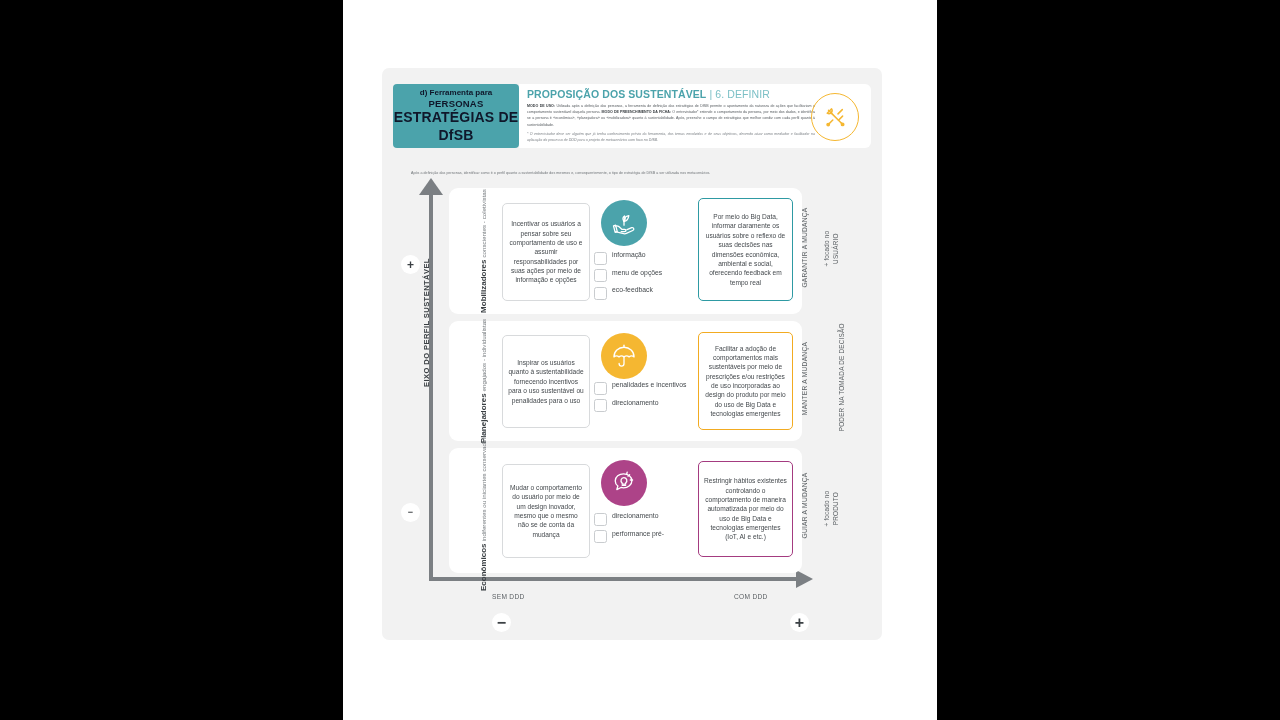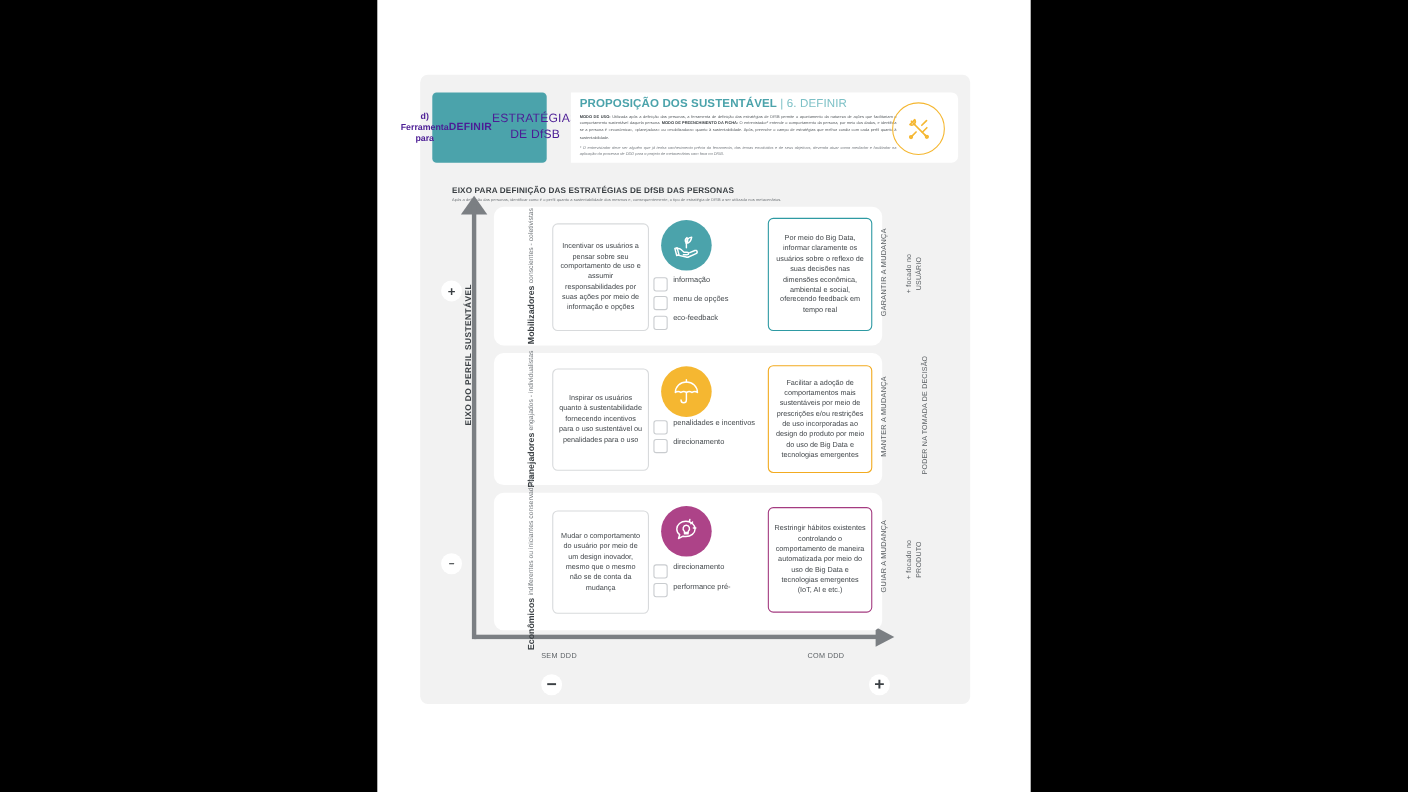--- a/index.html
+++ b/index.html
@@ -14,28 +14,28 @@
     background:#ffffff;
   }
   #sheet{
     position:absolute;left:39px;top:68px;width:500px;height:572px;
     background:#f2f2f2;border-radius:7px;
   }
 
   
   .hdr{position:absolute;left:0px;top:0px;width:500px;height:80px;}
   .hdr-tag{
-    position:absolute;left:11px;top:16px;width:104px;height:64px;
+    position:absolute;left:11px;top:16px;width:126px;height:64px;
     background:#4ba3ab;border-radius:4px 4px 4px 4px;
-    display:flex;flex-direction:row;align-items:center;justify-content:center;
-    color:#4c1d95;text-align:center;line-height:1.25;
+    display:flex;flex-direction:column;align-items:center;justify-content:center;
+    color:#0f172a;text-align:center;line-height:1.25;
   }
   .hdr-tag .l1{font-size:8px;font-weight:bold;}
   .hdr-tag .l2{font-size:9.5px;font-weight:bold;letter-spacing:.2px;}
-  .hdr-tag .l3{font-size:11px;font-weight:normal;letter-spacing:.2px;}
+  .hdr-tag .l3{font-size:14px;font-weight:bold;letter-spacing:.2px;}
 
   .hdr-card{
     position:absolute;left:137px;top:16px;width:352px;height:64px;
     background:#ffffff;border-radius:0 6px 6px 0;
   }
   .hdr-title{
     position:absolute;left:8px;top:4px;font-size:10.5px;color:#4ba3ab;font-weight:bold;
     letter-spacing:.1px;white-space:nowrap;
   }
   .hdr-title .light{font-weight:normal;color:#7cc0c6;}
@@ -163,21 +163,21 @@
 </head>
 <body>
 
 <div id="stage">
 <div id="page">
 <div id="sheet">
 
   <div class="hdr">
     <div class="hdr-tag">
       <div class="l1">d) Ferramenta para</div>
-      <div class="l2">DEFINIR</div>
+      <div class="l2">PERSONAS</div>
       <div class="l3">ESTRATÉGIAS DE DfSB</div>
     </div>
 
     <div class="hdr-card">
       <div class="hdr-title">
         <span>PROPOSIÇÃO DOS SUSTENTÁVEL</span><span class="light"> | </span><span class="light">6. DEFINIR</span>
       </div>
 
       <div class="hdr-body">
         <b>MODO DE USO:</b><span> Utilizada após a definição das personas, a ferramenta de definição das estratégias de DfSB permite o apontamento da natureza de ações que facilitariam o comportamento sustentável daquela persona. </span><b>MODO DE PREENCHIMENTO DA FICHA:</b><span> O entrevistador* entende o comportamento da persona, por meio dos dados, e identifica se a persona é «econômica», «planejadora» ou «mobilizadora» quanto à sustentabilidade. Após, preenche o campo de estratégias que melhor condiz com cada perfil quanto à sustentabilidade.</span>
@@ -195,21 +195,20 @@
           <path d="M15.5 15.2l4.1-4.1"></path>
           <path d="M5.2 19.6l4.6-4.6"></path>
           <circle cx="5.2" cy="19.6" r="1.2"></circle>
           <circle cx="19.6" cy="19.4" r="1.2"></circle>
         </svg>
       </div>
     </div>
   </div>
 
   <div class="sec">
-    <div class="sec-title">EIXO PARA DEFINIÇÃO DAS ESTRATÉGIAS DE DfSB DAS PERSONAS</div>
     <div class="sec-sub">Após a definição das personas, identificar como é o perfil quanto a sustentabilidade dos mesmos e, consequentemente, o tipo de estratégia de DfSB a ser utilizada nos metacenários.</div>
   </div>
 
   <div class="y-head"></div>
   <div class="y-arrow"></div>
   <div class="x-arrow"></div>
   <div class="x-head"></div>
 
   <div class="y-label">EIXO DO PERFIL SUSTENTÁVEL</div>
   <div class="badge" style="left:19px;top:187px;">+</div>

